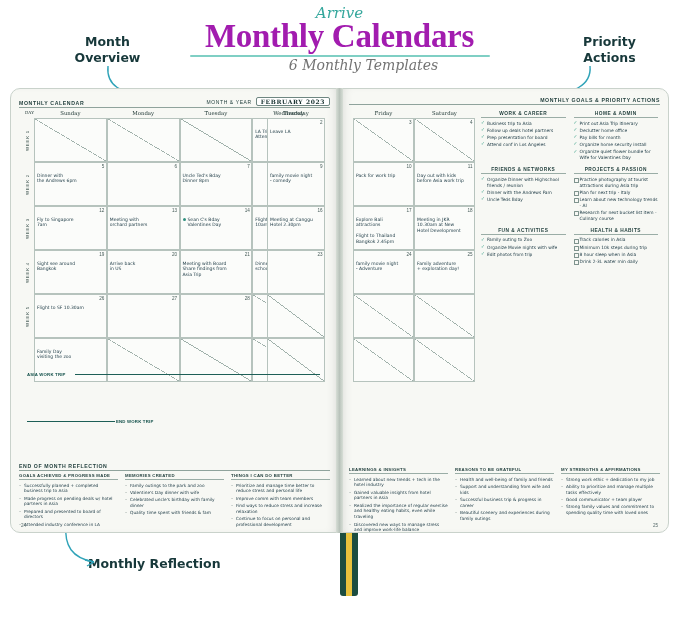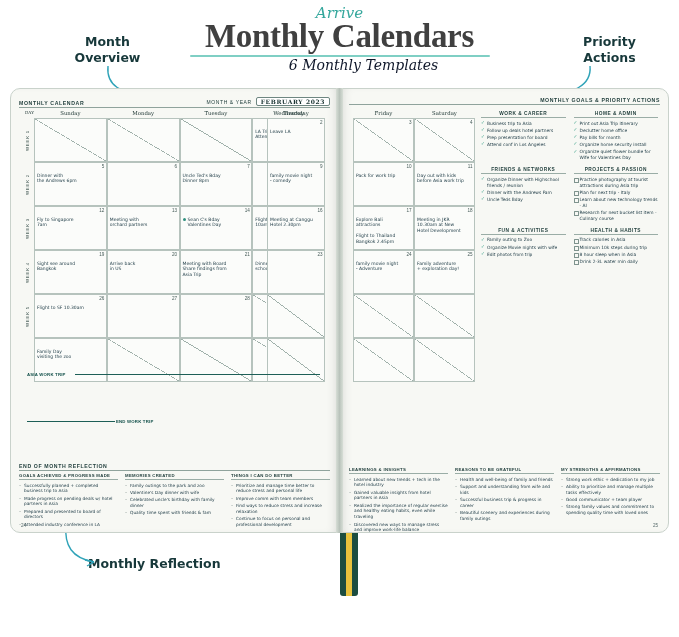--- a/index.html
+++ b/index.html
@@ -22,35 +22,35 @@
     font-size: 15px;
     color: #34a79c;
   }
   .main-title {
     position: absolute; top: 18px; left: 0; right: 0;
     text-align: center;
     font-family: "Liberation Serif", serif;
     font-weight: bold;
     font-size: 33px;
     letter-spacing: -0.3px;
-    color: #404040;
+    color: #a21caf;
   }
   .title-rule {
     position: absolute; top: 55px; left: 50%;
     transform: translateX(-50%);
     width: 300px; height: 2px;
     background: #7fcfc4; border-radius: 2px;
   }
   .subtitle {
     position: absolute; top: 57px; left: 0; right: 0;
     text-align: center;
     font-family: "DejaVu Serif", serif;
     font-style: italic;
     font-size: 14px;
-    color: #0f172a;
+    color: #737373;
     margin-left: 48px;
   }
 
   
   .callout {
     position: absolute;
     font-family: "DejaVu Sans", sans-serif;
     font-weight: bold;
     font-size: 12.5px;
     color: #17383a;

